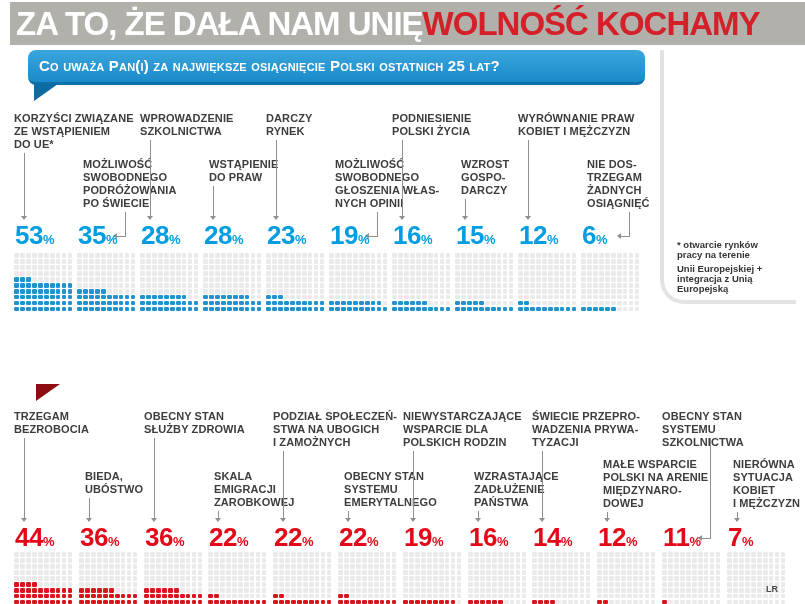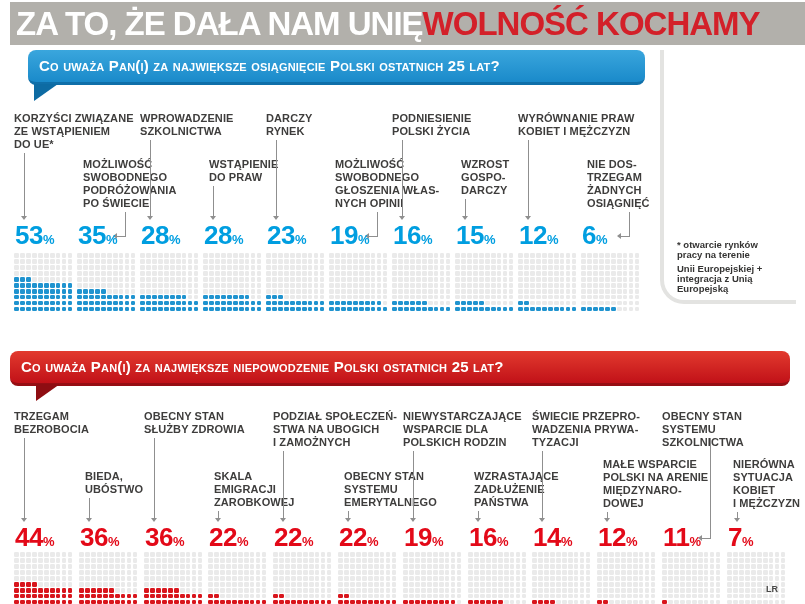--- a/index.html
+++ b/index.html
@@ -1146,21 +1146,20 @@
         <span class="dot" style="background: rgb(31, 147, 207);"></span>
         <span class="dot" style="background: rgb(31, 147, 207);"></span>
         <span class="dot" style="background: rgb(31, 147, 207);"></span>
         <span class="dot" style="background: rgb(234, 234, 234);"></span>
         <span class="dot" style="background: rgb(234, 234, 234);"></span>
         <span class="dot" style="background: rgb(234, 234, 234);"></span>
         <span class="dot" style="background: rgb(234, 234, 234);"></span>
       </div>
     </section>
 
-  <div class="banner banner-red">Co uważa Pan(i) za największe niepowodzenie Polski ostatnich 25 lat?</div>
   <div class="tail tail-red"></div>
 
   <section id="chart-1">
       <div class="col-label" style="left: 14px; top: 410px;">TRZEGAM
 BEZROBOCIA</div>
       <div class="vline" style="left: 24px; top: 438px; height: 80px;"></div>
       <div class="arr-down" style="left: 21px; top: 518px;"></div>
       <div class="pct" style="left: 15px; top: 524px; color: rgb(227, 9, 24);"><span>44</span><span class="sym">%</span></div>
       <div class="dotgrid" style="left: 14px; top: 552px;">
         <span class="dot" style="background: rgb(234, 234, 234);"></span>

